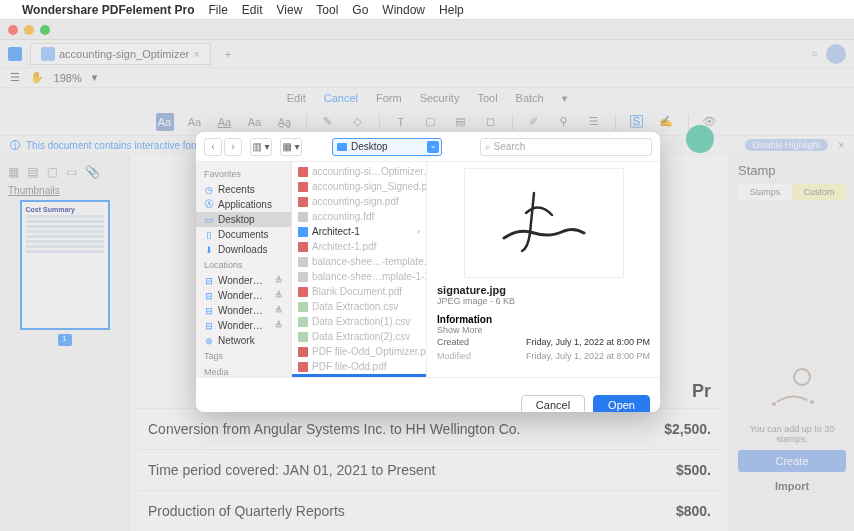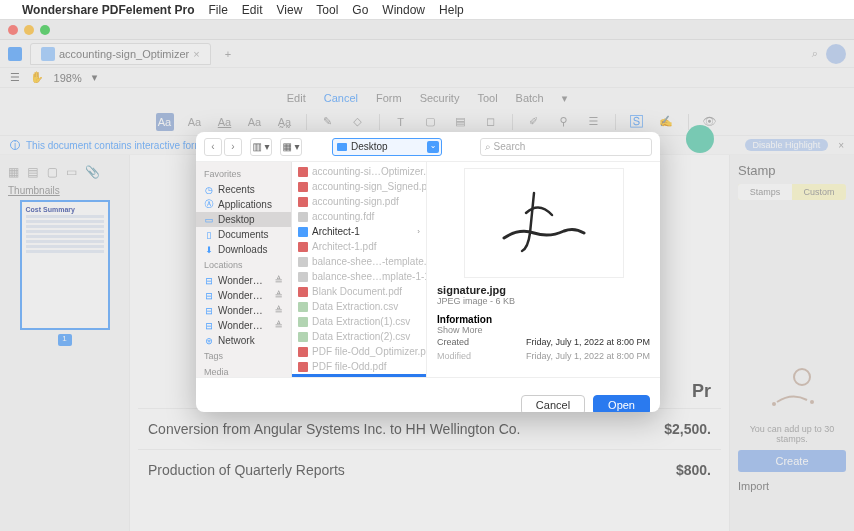--- a/index.html
+++ b/index.html
@@ -58,21 +58,21 @@
 .doc-hdr-right { text-align: right; font-weight: 700; font-size: 18px; padding: 6px 10px; color: #333; }
 
 .right-panel { width: 125px; background: #f6f6f6; border-left: 1px solid #eee; padding: 8px; font-size: 10px; color: #888; }
 .rtitle { font-size: 13px; color: #666; margin-bottom: 6px; }
 .seg { display: flex; background: #fef9c3; border-radius: 3px; overflow: hidden; margin-bottom: 10px; }
 .seg div { flex: 1; text-align: center; padding: 3px 0; font-size: 9px; }
 .seg .on { background: #fff; }
 .stamp-ill { width: 60px; height: 50px; margin: 12px auto; position: relative; }
 .stamp-ill svg { width: 100%; height: 100%; }
 .create-btn { background: #8fb4f0; color: #fff; text-align: center; padding: 5px 0; border-radius: 3px; margin-top: 6px; font-size: 11px; }
-.import-btn { padding: 5px 0; font-size: 11px; color: #666; margin-top: 3px; }
+.import-btn { text-align: center; padding: 5px 0; font-size: 11px; color: #666; margin-top: 3px; font-weight: bold; }
 .fab { position: absolute; right: 140px; top: 125px; width: 28px; height: 28px; border-radius: 50%; background: #4ec9a8; }
 
 
 .overlay { position: absolute; top: 20px; left: 0; right: 0; bottom: 0; background: rgba(200,200,200,0.35); pointer-events: none; }
 
 
 .file-dialog { position: absolute; top: 132px; left: 196px; width: 464px; height: 280px; background: #fff; border-radius: 8px; box-shadow: 0 8px 30px rgba(0,0,0,0.25); display: flex; flex-direction: column; overflow: hidden; }
 .fd-top { height: 30px; display: flex; align-items: center; padding: 0 8px; gap: 8px; border-bottom: 1px solid #eee; }
 .nav-btns { display: flex; gap: 2px; }
 .nav-btn { width: 18px; height: 18px; border: 1px solid #ddd; border-radius: 3px; display: flex; align-items: center; justify-content: center; font-size: 10px; color: #888; }
@@ -231,20 +231,24 @@
   </div>
 
   <div class="center-doc">
     <div style="height:200px"></div>
     <div class="doc-hdr-right">Pr</div>
     <div class="doc-line">
       <span>Conversion from Angular Systems Inc. to HH Wellington Co.</span>
       <span class="amt">$2,500.</span>
     </div>
     <div class="doc-line">
+      <span>Time period covered: JAN 01, 2021 to Present</span>
+      <span class="amt">$500.</span>
+    </div>
+    <div class="doc-line">
       <span>Production of Quarterly Reports</span>
       <span class="amt">$800.</span>
     </div>
   </div>
 
   <div class="right-panel">
     <div class="rtitle">Stamp</div>
     <div class="seg">
       <div class="on">Stamps</div>
       <div>Custom</div>

